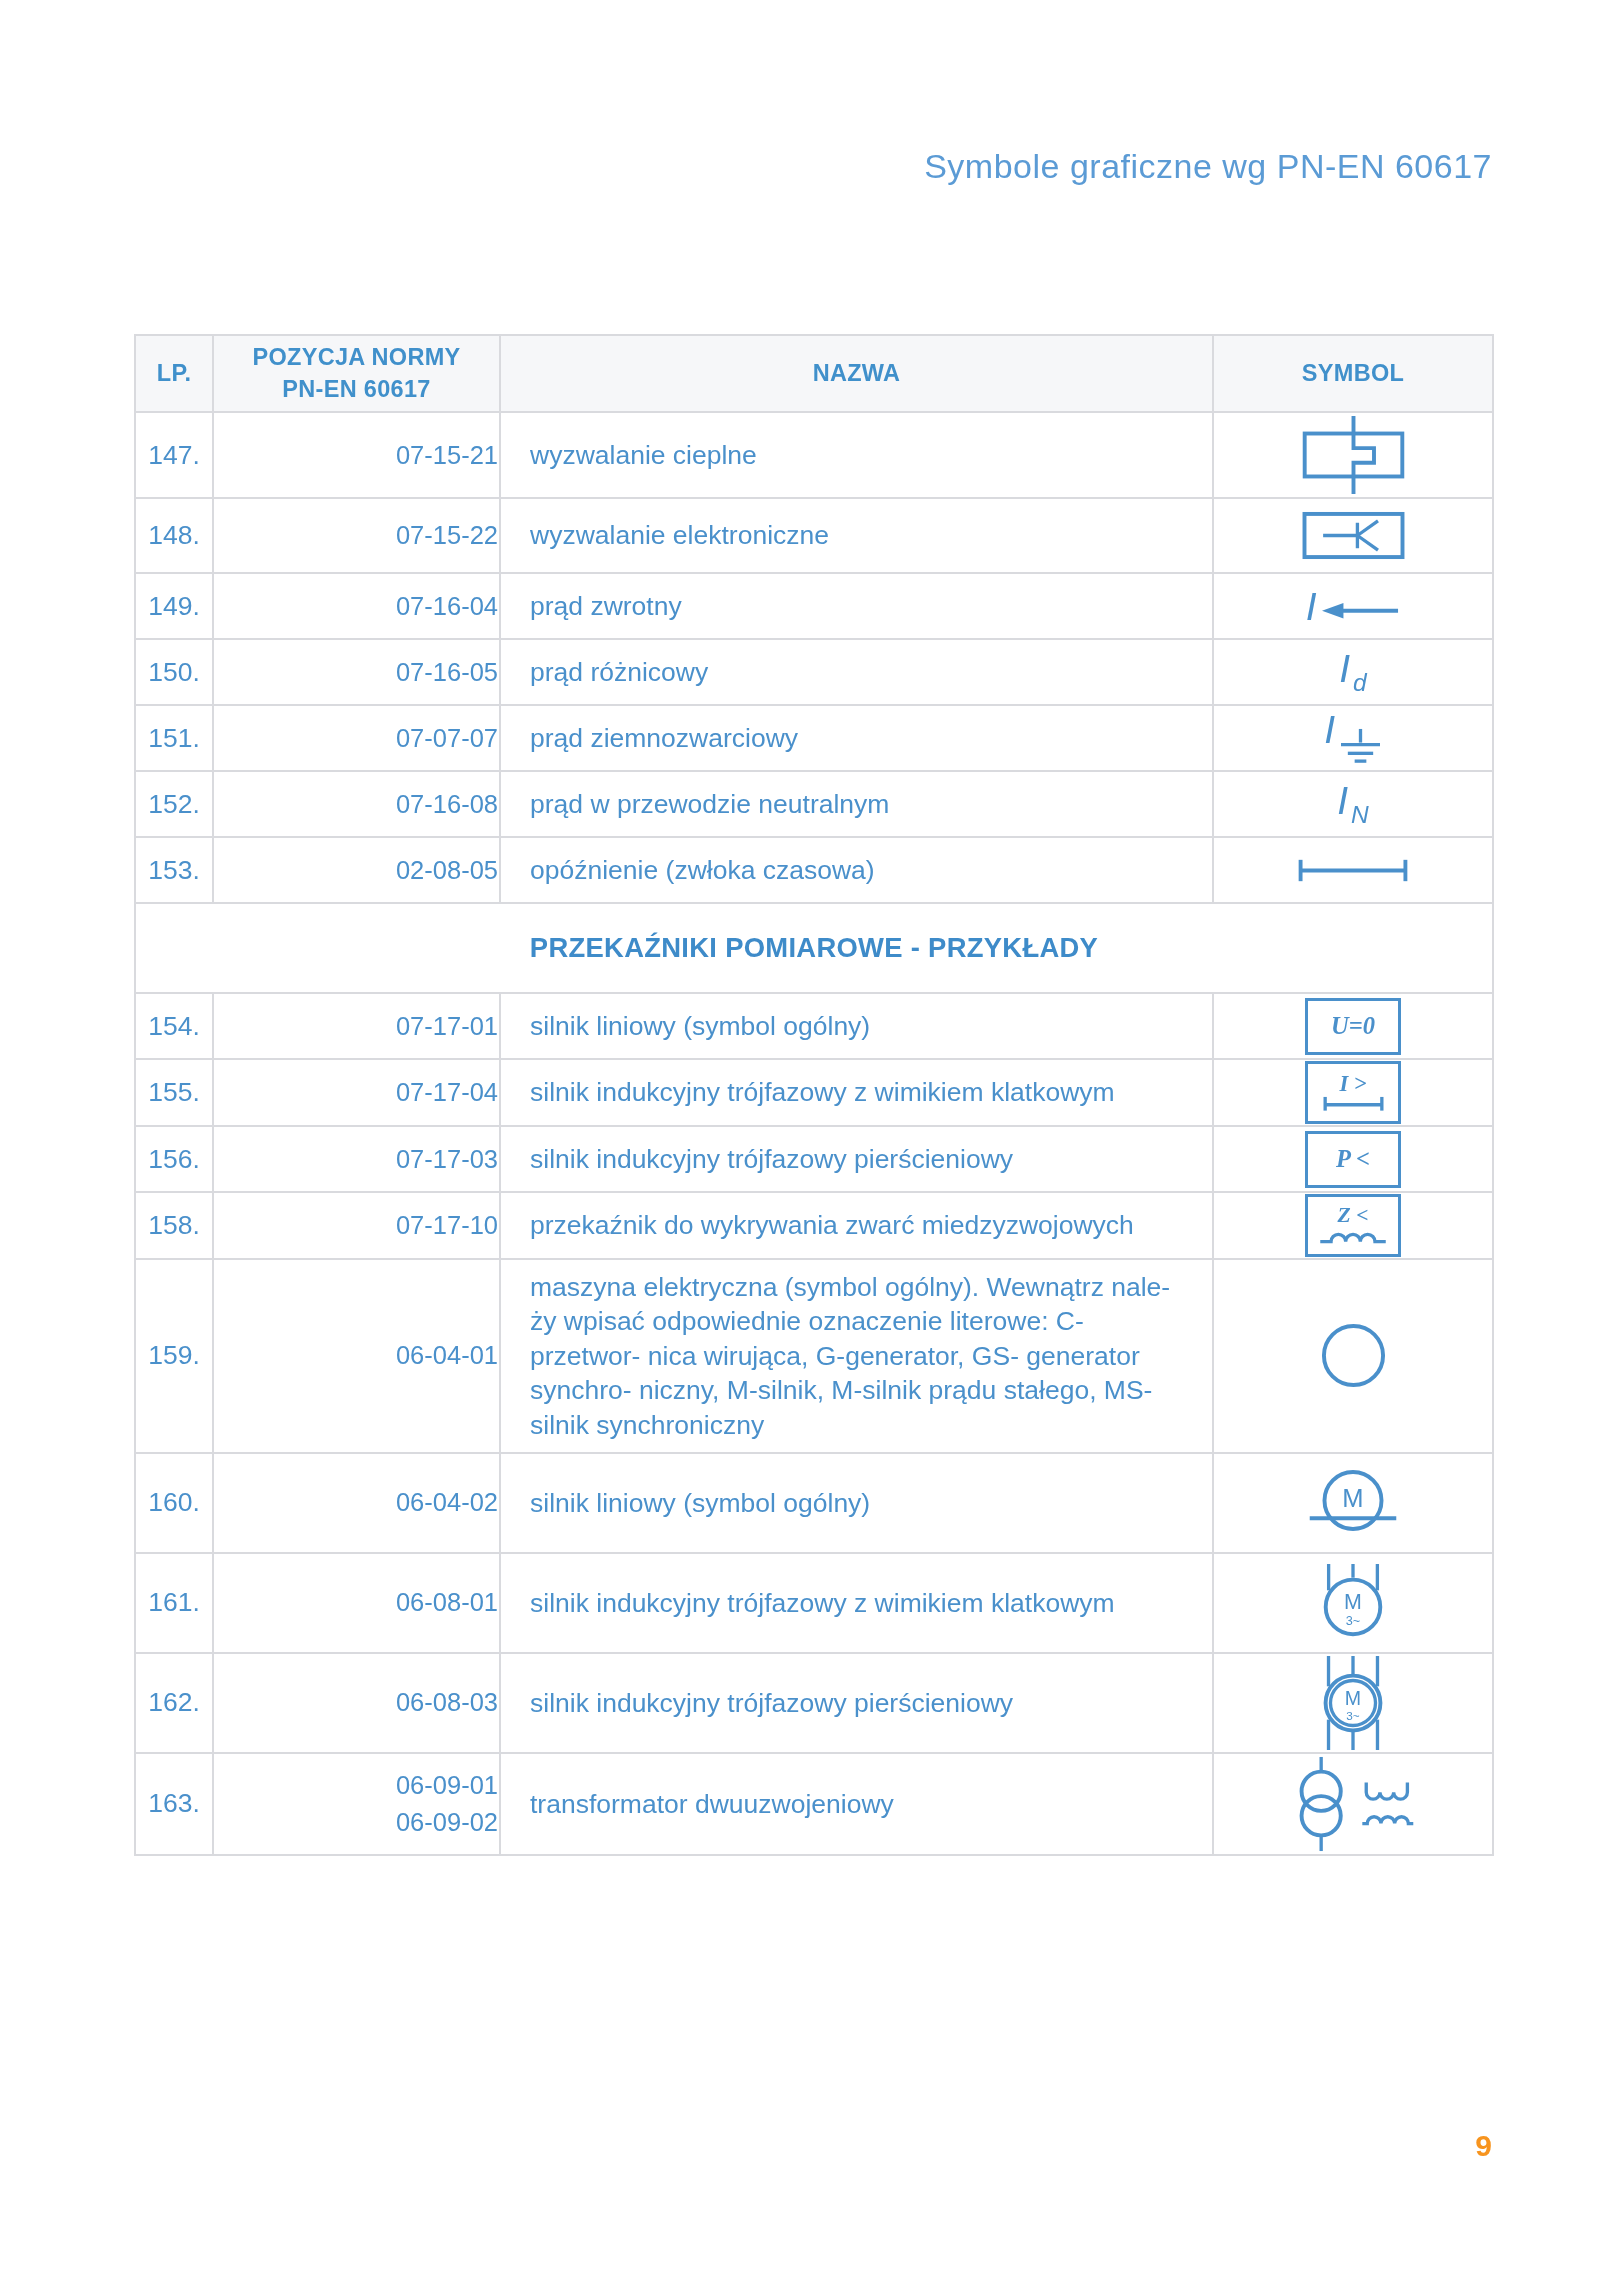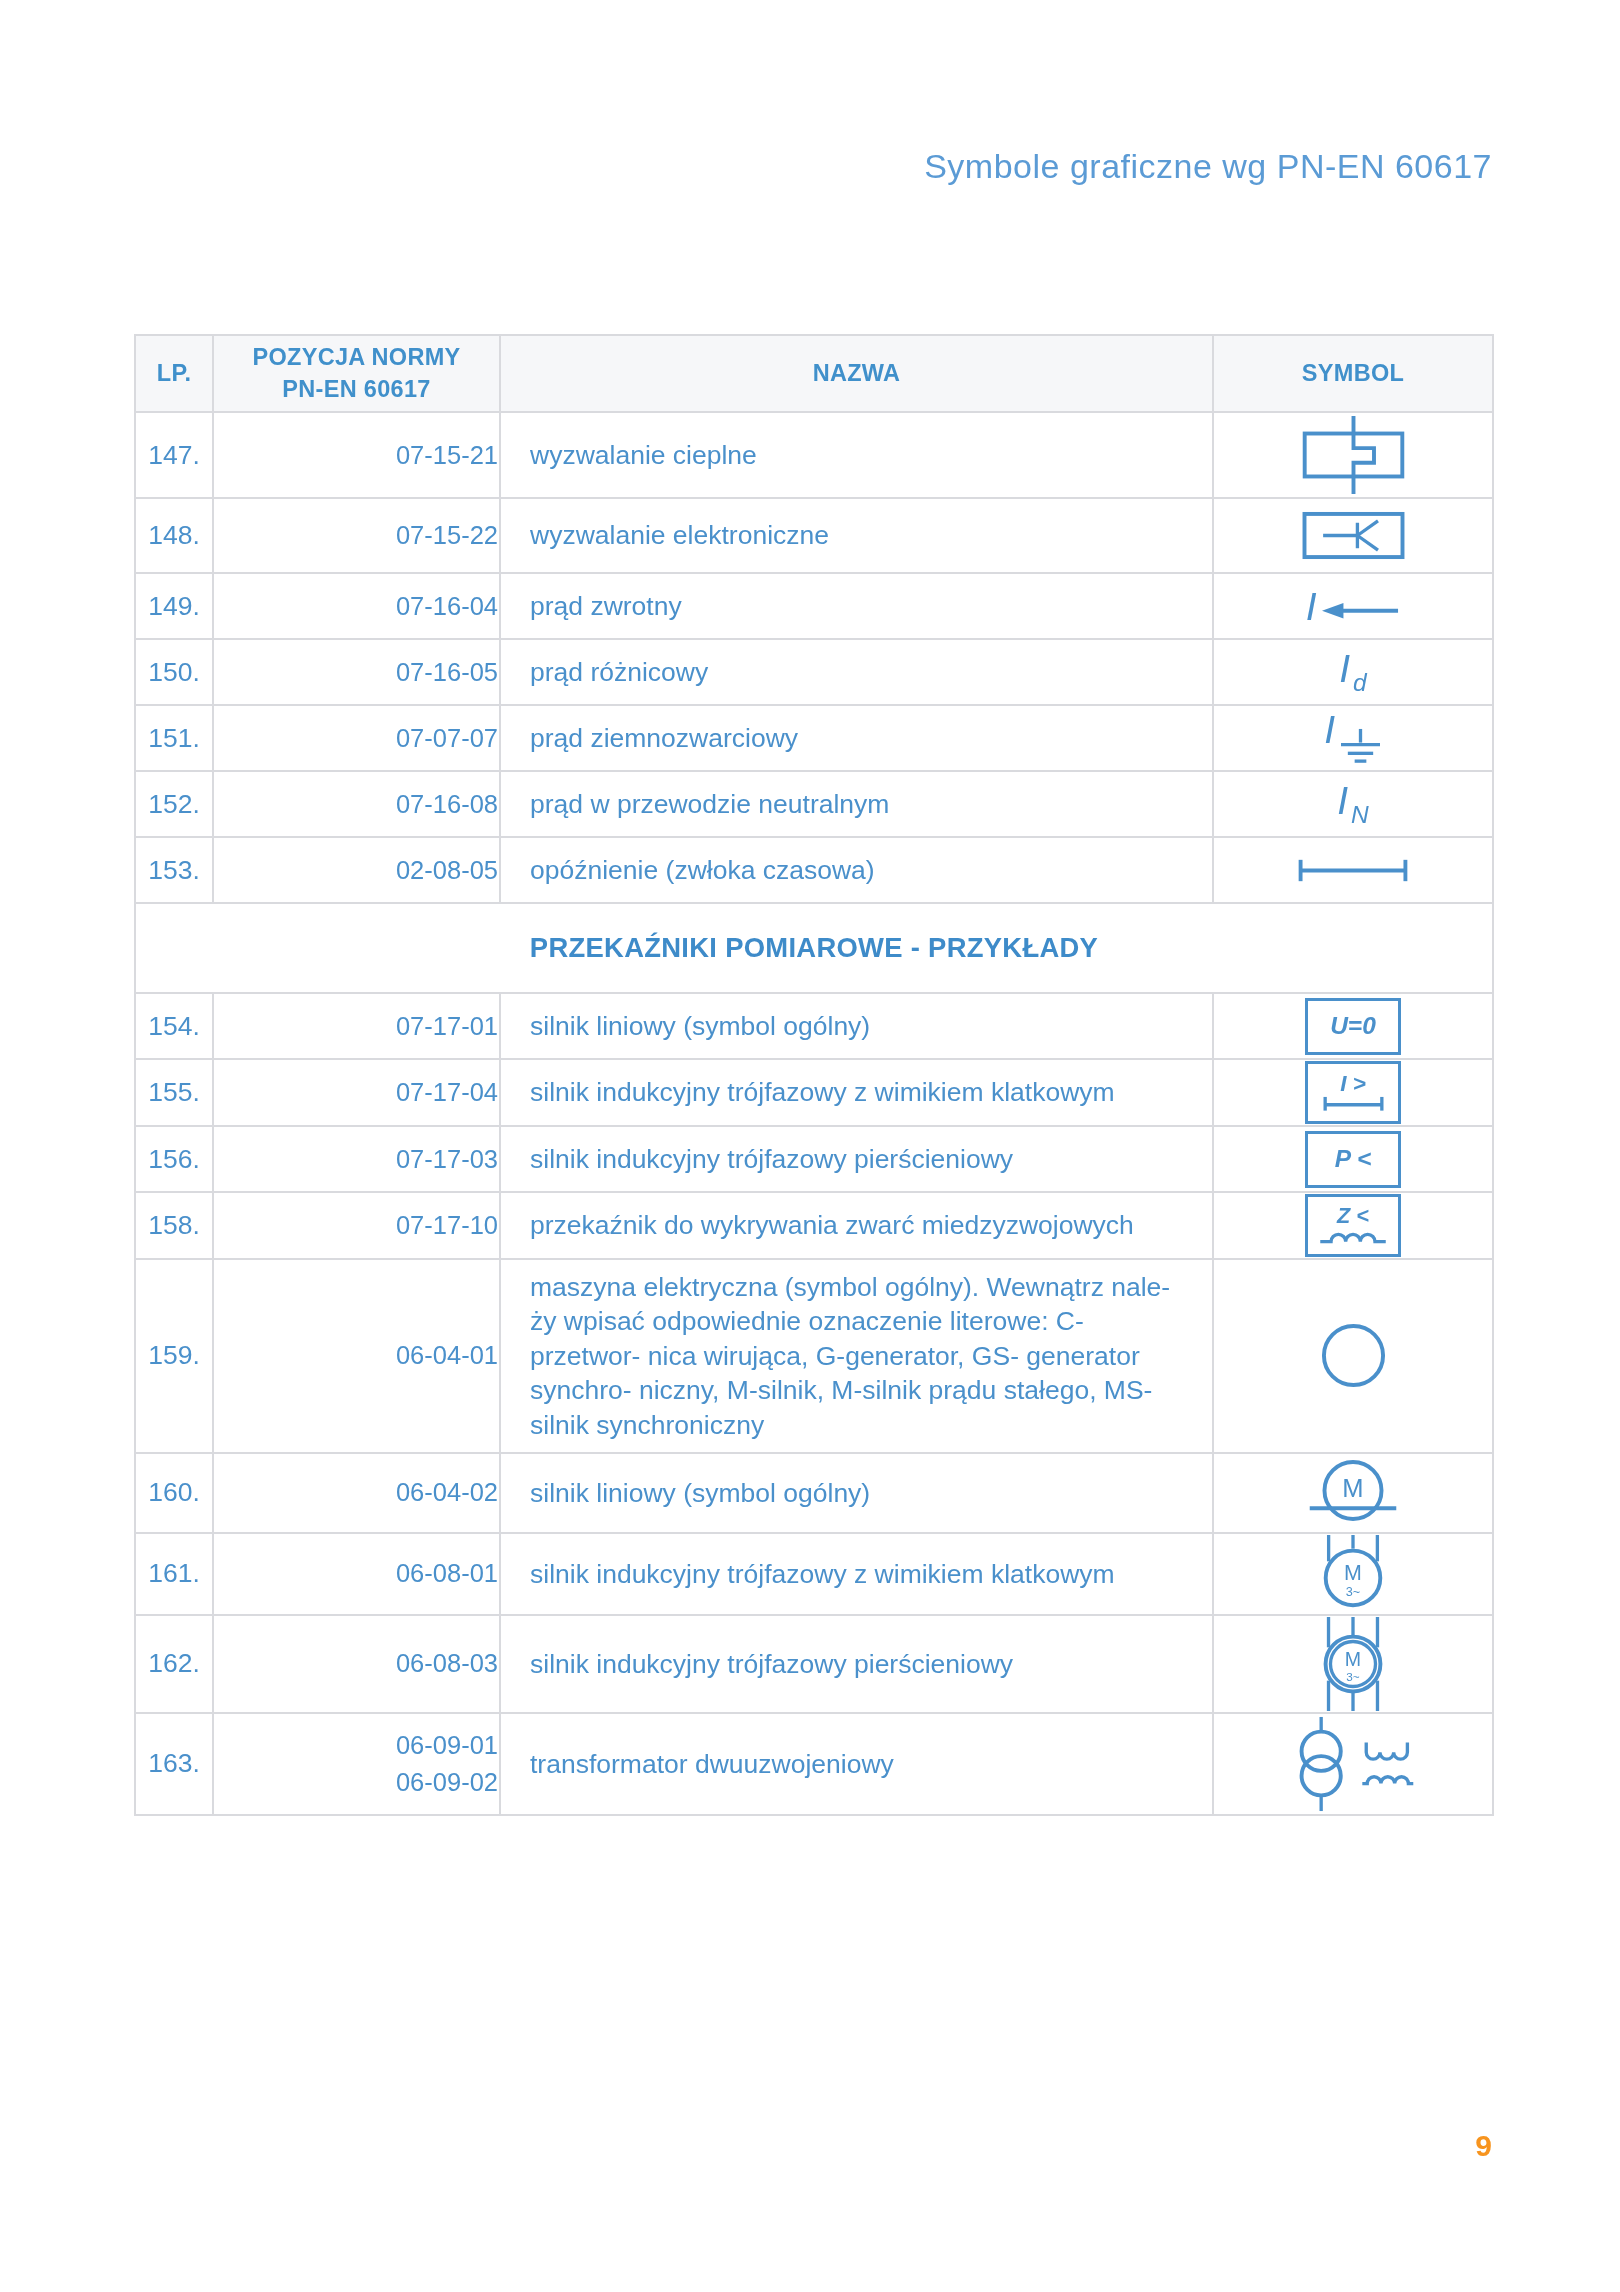--- a/index.html
+++ b/index.html
@@ -15,21 +15,21 @@
   table.symtable {
     position:absolute; top:334px; left:134px; width:1358px;
     border-collapse:collapse; table-layout:fixed;
   }
   .symtable th, .symtable td { border:2.9px solid #d9dade; }
   .symtable thead th {
     background:#f6f7f9; color:#4090cb; font-weight:700; font-size:23.5px;
     height:73px; text-align:center; line-height:1.35; letter-spacing:0.3px;
   }
   tr.item { height:66px; }
-  tr.item-short { height:80px; }
+  tr.item-short { height:100px; }
   tr.item-tall { height:169px; }
   td.lp-cell { text-align:center; font-size:26.5px; color:#4a90cb; }
   td.code-cell { text-align:right; font-size:25.5px; color:#4a90cb; line-height:1.45; }
   td.name-cell {
     text-align:left; padding:9.8px 23.5px 9.8px 29px; font-size:26.5px;
     color:#4a90cb; line-height:1.3;
   }
   tr.section-row td {
     text-align:center; font-weight:700; font-size:27.4px; color:#3e8bc9;
     height:86px; letter-spacing:0.3px;
@@ -38,20 +38,21 @@
   .sym-svg { display:inline-block; vertical-align:middle; }
   .sym-svg .st { stroke:#4a90cb; stroke-width:4; fill:none; }
   .sym-svg .thin { stroke:#4a90cb; stroke-width:3.4; fill:none; }
   .sym-svg .fl { fill:#4a90cb; stroke:none; }
   .sym-svg text { fill:#4a90cb; stroke:none; font-family:"Liberation Sans", sans-serif; }
   .symbox {
     display:inline-flex; flex-direction:column; align-items:center; justify-content:center;
     border:3.9px solid #4a90cb; width:90px; height:51px;
     color:#4a90cb; font-style:italic; font-weight:700; font-size:24.5px; line-height:1;
     vertical-align:middle;
+    font-family:Liberation Serif, serif;
   }
   .symbox.tall { height:57px; }
   .cursym {
     display:inline-flex; align-items:flex-start; color:#4a90cb;
     font-size:39px; font-style:italic; line-height:1; vertical-align:middle;
   }
   .cursym .subletter {
     font-size:24.5px; font-style:italic; margin-left:2.9px; margin-top:21.6px;
   }
   .cursym .subsvg { margin-left:3.9px; margin-top:17.6px; }

